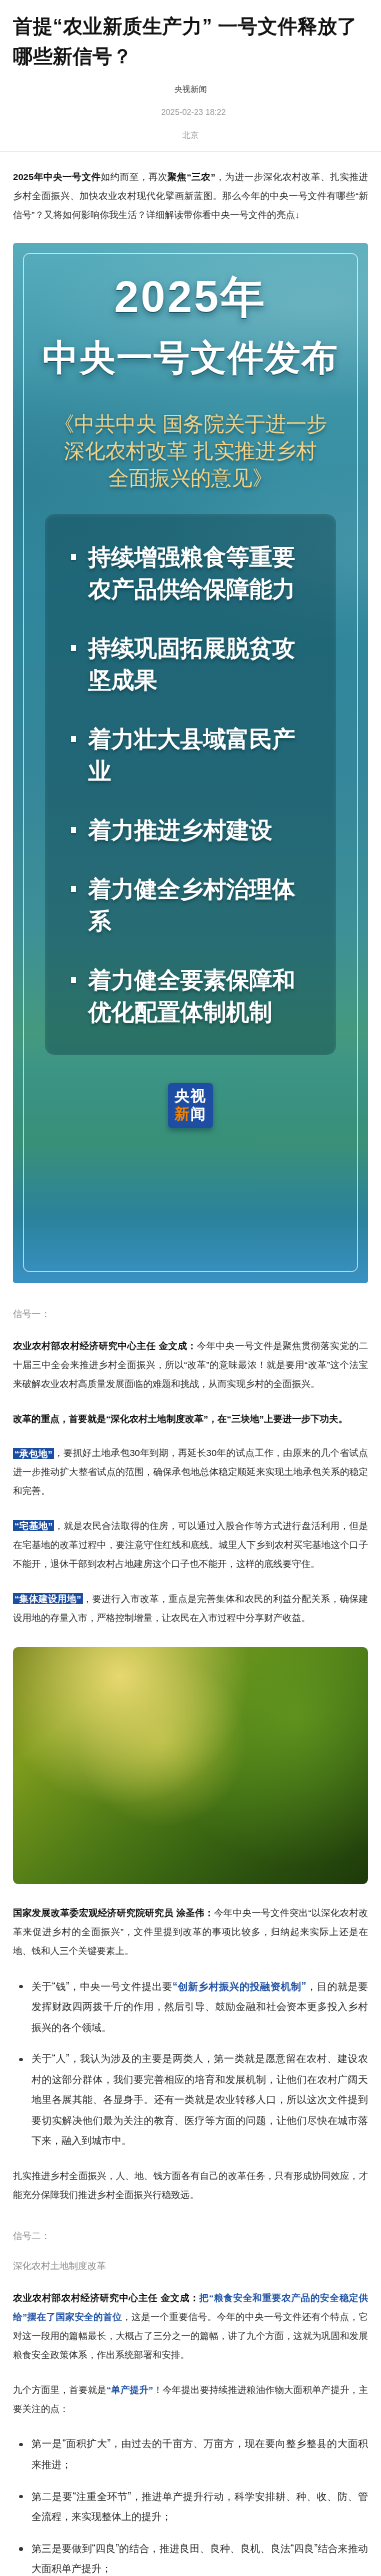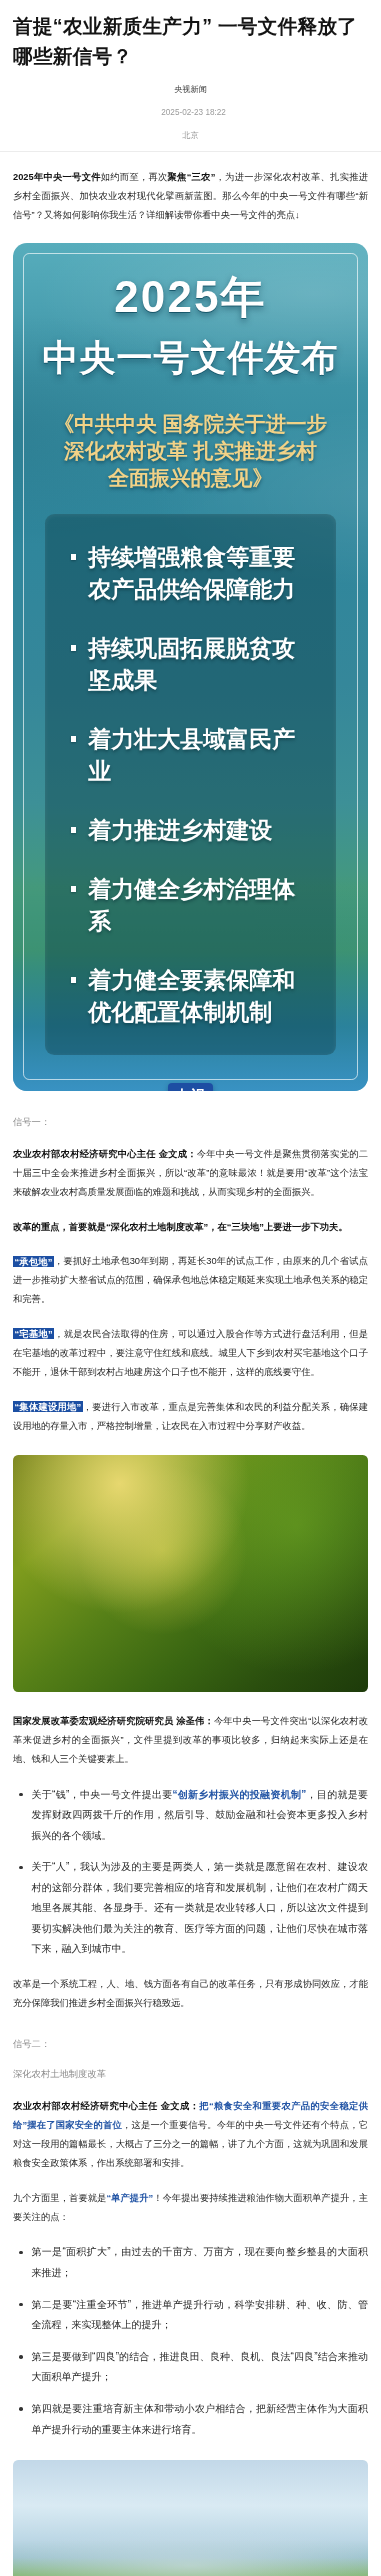--- a/index.html
+++ b/index.html
@@ -77,23 +77,23 @@
       radial-gradient(ellipse 62px 124px at 18% 86%, rgba(255,255,255,.75), rgba(255,255,255,0) 70%),
       radial-gradient(ellipse 77px 155px at 46% 92%, rgba(255,255,255,.7), rgba(255,255,255,0) 70%),
       radial-gradient(ellipse 88px 165px at 74% 96%, rgba(255,255,255,.6), rgba(255,255,255,0) 70%),
       radial-gradient(ellipse 258px 46px at 50% 37%, rgba(210,225,230,.6), rgba(210,225,230,0) 80%),
       linear-gradient(180deg,#c2d8e8 0%,#d9eaf3 16%,#bcd7e5 28%,#9fc4cf 34%,#87b87b 40%,#68ab4d 52%,#57a03c 68%,#4a9432 84%,#3d872a 100%);
   }
 
   
   .infographic{
     position:relative;
-    height:848px;
+    height:1040px;
     margin:17.5px 0 20.6px 0;
-    border-radius:14px;
+    border-radius:3px;
     overflow:hidden;
     background:
       radial-gradient(ellipse 464px 155px at 85% 6%, rgba(255,255,255,.16), rgba(255,255,255,0) 60%),
       radial-gradient(ellipse 515px 196px at -10% 22%, rgba(15,80,100,.25), rgba(15,80,100,0) 60%),
       radial-gradient(ellipse 464px 165px at 110% 30%, rgba(255,255,255,.10), rgba(255,255,255,0) 55%),
       linear-gradient(180deg,#57adbc 0%,#3d93a6 16%,#2f869c 34%,#35879a 52%,#3d9097 66%,#44997e 76%,#2f8c95 86%,#2f86b4 100%);
   }
   .ig-frame{
     position:absolute;inset:10.3px;
     border:1.5px solid rgba(255,255,255,.65);
@@ -123,21 +123,21 @@
     font-weight:800;
     color:#fff;
     letter-spacing:1px;
     text-shadow:0 2.6px 6.2px rgba(0,45,65,.5), 0 1px 0 rgba(20,90,110,.8);
   }
   .ig-doc{
     position:relative;
     margin-top:27px;
     text-align:center;
     font-size:20.6px;
-    font-weight:700;
+    font-weight:400;
     color:#f1d287;
     line-height:27px;
     text-shadow:0 1.5px 3.6px rgba(0,45,65,.55);
   }
   .ig-panel{
     position:relative;
     margin:23px 32px 0 32px;
     background:rgba(8,56,66,.40);
     border-radius:9.3px;
     padding:27px 21.6px;
@@ -224,21 +224,21 @@
       <p class="para"><span class="seg-b">改革的重点，首要就是“深化农村土地制度改革”，在“三块地”上要进一步下功夫。</span></p>
       <p class="para"><span class="seg-hl">“承包地”</span><span class="seg-n">，要抓好土地承包30年到期，再延长30年的试点工作，由原来的几个省试点进一步推动扩大整省试点的范围，确保承包地总体稳定顺延来实现土地承包关系的稳定和完善。</span></p>
       <p class="para"><span class="seg-hl">“宅基地”</span><span class="seg-n">，就是农民合法取得的住房，可以通过入股合作等方式进行盘活利用，但是在宅基地的改革过程中，要注意守住红线和底线。城里人下乡到农村买宅基地这个口子不能开，退休干部到农村占地建房这个口子也不能开，这样的底线要守住。</span></p>
       <p class="para"><span class="seg-hl">“集体建设用地”</span><span class="seg-n">，要进行入市改革，重点是完善集体和农民的利益分配关系，确保建设用地的存量入市，严格控制增量，让农民在入市过程中分享财产收益。</span></p>
       <div class="photo photo-rice-closeup"></div>
       <p class="para"><span class="seg-b">国家发展改革委宏观经济研究院研究员 涂圣伟：</span><span class="seg-n">今年中央一号文件突出“以深化农村改革来促进乡村的全面振兴”，文件里提到改革的事项比较多，归纳起来实际上还是在地、钱和人三个关键要素上。</span></p>
       <ul class="bullets">
         <li><span class="seg-n">关于“钱”，中央一号文件提出要</span><span class="seg-blue">“创新乡村振兴的投融资机制”</span><span class="seg-n">，目的就是要发挥财政四两拨千斤的作用，然后引导、鼓励金融和社会资本更多投入乡村振兴的各个领域。</span></li>
         <li><span class="seg-n">关于“人”，我认为涉及的主要是两类人，第一类就是愿意留在农村、建设农村的这部分群体，我们要完善相应的培育和发展机制，让他们在农村广阔天地里各展其能、各显身手。还有一类就是农业转移人口，所以这次文件提到要切实解决他们最为关注的教育、医疗等方面的问题，让他们尽快在城市落下来，融入到城市中。</span></li>
       </ul>
-      <p class="para"><span class="seg-n">改革是一个系统工程，人、地、钱方面各有自己的改革任务，只有形成协同效应，才能充分保障我们推进乡村全面振兴行稳致远。</span></p>
+      <p class="para"><span class="seg-n">扎实推进乡村全面振兴，人、地、钱方面各有自己的改革任务，只有形成协同效应，才能充分保障我们推进乡村全面振兴行稳致远。</span></p>
       <p class="label">信号二：</p>
       <p class="subtitle">深化农村土地制度改革</p>
       <p class="para"><span class="seg-b">农业农村部农村经济研究中心主任 金文成：</span><span class="seg-blue">把“粮食安全和重要农产品的安全稳定供给”摆在了国家安全的首位</span><span class="seg-n">，这是一个重要信号。今年的中央一号文件还有个特点，它对这一段用的篇幅最长，大概占了三分之一的篇幅，讲了九个方面，这就为巩固和发展粮食安全政策体系，作出系统部署和安排。</span></p>
       <p class="para"><span class="seg-n">九个方面里，首要就是</span><span class="seg-blue">“单产提升”</span><span class="seg-n">！今年提出要持续推进粮油作物大面积单产提升，主要关注的点：</span></p>
       <ul class="bullets">
         <li><span class="seg-n">第一是“面积扩大”，由过去的千亩方、万亩方，现在要向整乡整县的大面积来推进；</span></li>
         <li><span class="seg-n">第二是要“注重全环节”，推进单产提升行动，科学安排耕、种、收、防、管全流程，来实现整体上的提升；</span></li>
         <li><span class="seg-n">第三是要做到“四良”的结合，推进良田、良种、良机、良法“四良”结合来推动大面积单产提升；</span></li>
         <li><span class="seg-n">第四就是要注重培育新主体和带动小农户相结合，把新经营主体作为大面积单产提升行动的重要主体来进行培育。</span></li>
       </ul>

